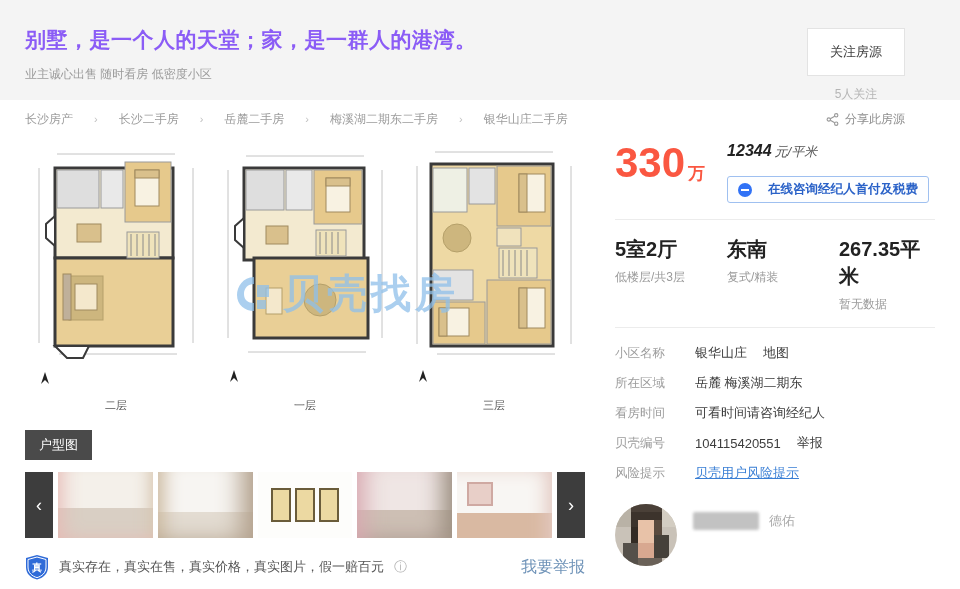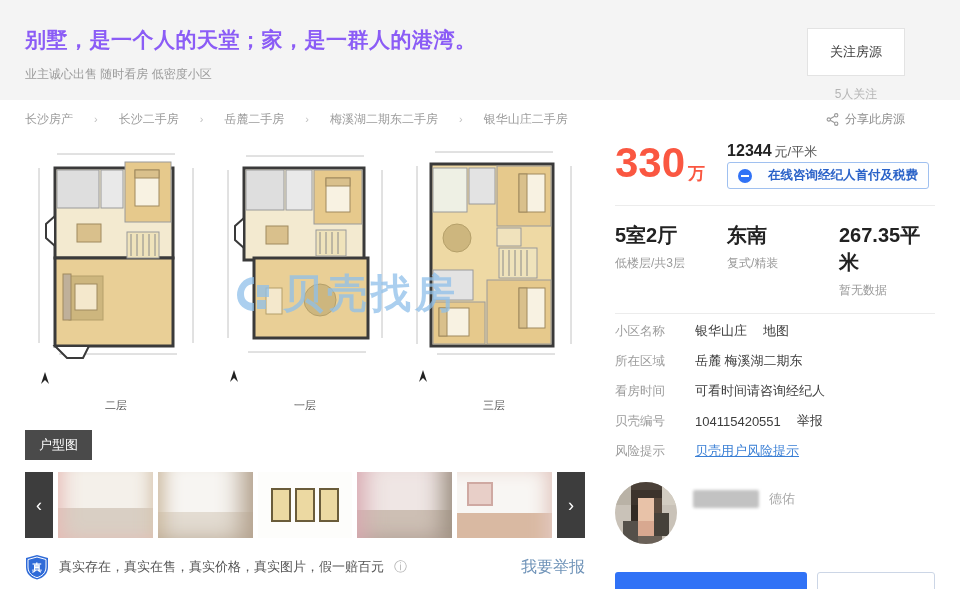--- a/index.html
+++ b/index.html
@@ -60,36 +60,36 @@
   .auth { display:flex; align-items:center; margin-top:12px; height:34px; font-size:13px;
     color:#555; gap:10px; }
   .auth-report { margin-left:auto; color:#6f93b8; cursor:pointer; font-size:16px; }
   .info-i { color:#b5b5b5; font-size:13px; }
 
   
   .price-row { display:flex; align-items:flex-start; margin-top:4px; }
   .price-num { font-size:42px; font-weight:bold; color:#fa5741; line-height:1; }
   .price-unit { font-size:17px; font-weight:bold; color:#fa5741; margin:20px 0 0 3px; }
   .price-right { margin-left:22px; }
-  .unit-price-line { font-size:13px; color:#555; }
+  .unit-price-line { font-size:13px; color:#555;font-style:italic; }
   .unit-price-line b { font-size:16px; color:#222; margin-right:3px; }
-  .consult-btn { margin-top:1px; display:flex; align-items:center; gap:16px; background:#fdfeff;
+  .consult-btn { margin-top:15px; display:flex; align-items:center; gap:16px; background:#fdfeff;
     border:1px solid #9fc0f0; border-radius:3px; padding:4px 10px; font-size:12.5px;
     color:#2a62c8; font-weight:bold; cursor:pointer; }
   .dot-icon { width:14px; height:14px; border-radius:50%; background:#3072f6; position:relative; }
   .dot-icon:after { content:""; position:absolute; left:3px; top:6px; width:8px; height:2px;
     background:#fff; }
 
   .specs { display:flex; margin-top:16px; padding-top:16px; border-top:1px solid #ececec; }
   .spec { width:118px; }
   .spec:last-child { width:auto; }
   .spec-main { font-size:20px; font-weight:bold; color:#222; }
   .spec-sub { font-size:12px; color:#9a9a9a; margin-top:6px; }
 
-  .facts { margin-top:14px; padding-top:8px; border-top:1px solid #ececec; }
+  .facts { margin-top:14px; padding-top:16px; border-top:1px solid #ececec; }
   .fact { display:flex; align-items:center; margin-bottom:12px; font-size:13px; }
   .fact-label { color:#9c9c9c; font-size:12.5px; width:62px; margin-right:18px; }
   .fact-value { color:#3d3d3d; }
   .fact-extra { color:#3d3d3d; margin-left:16px; cursor:pointer; }
   .fact-link { color:#3a7fd5; text-decoration:underline; cursor:pointer; }
 
   .agent { display:flex; margin-top:22px; align-items:flex-start; gap:16px; }
   .avatar { width:62px; height:62px; border-radius:50%; overflow:hidden; cursor:pointer; }
   .agent-line { display:flex; align-items:center; gap:10px; margin-top:8px; }
   .name-blur { width:66px; height:18px; background:#c2c2c2; border-radius:2px;

